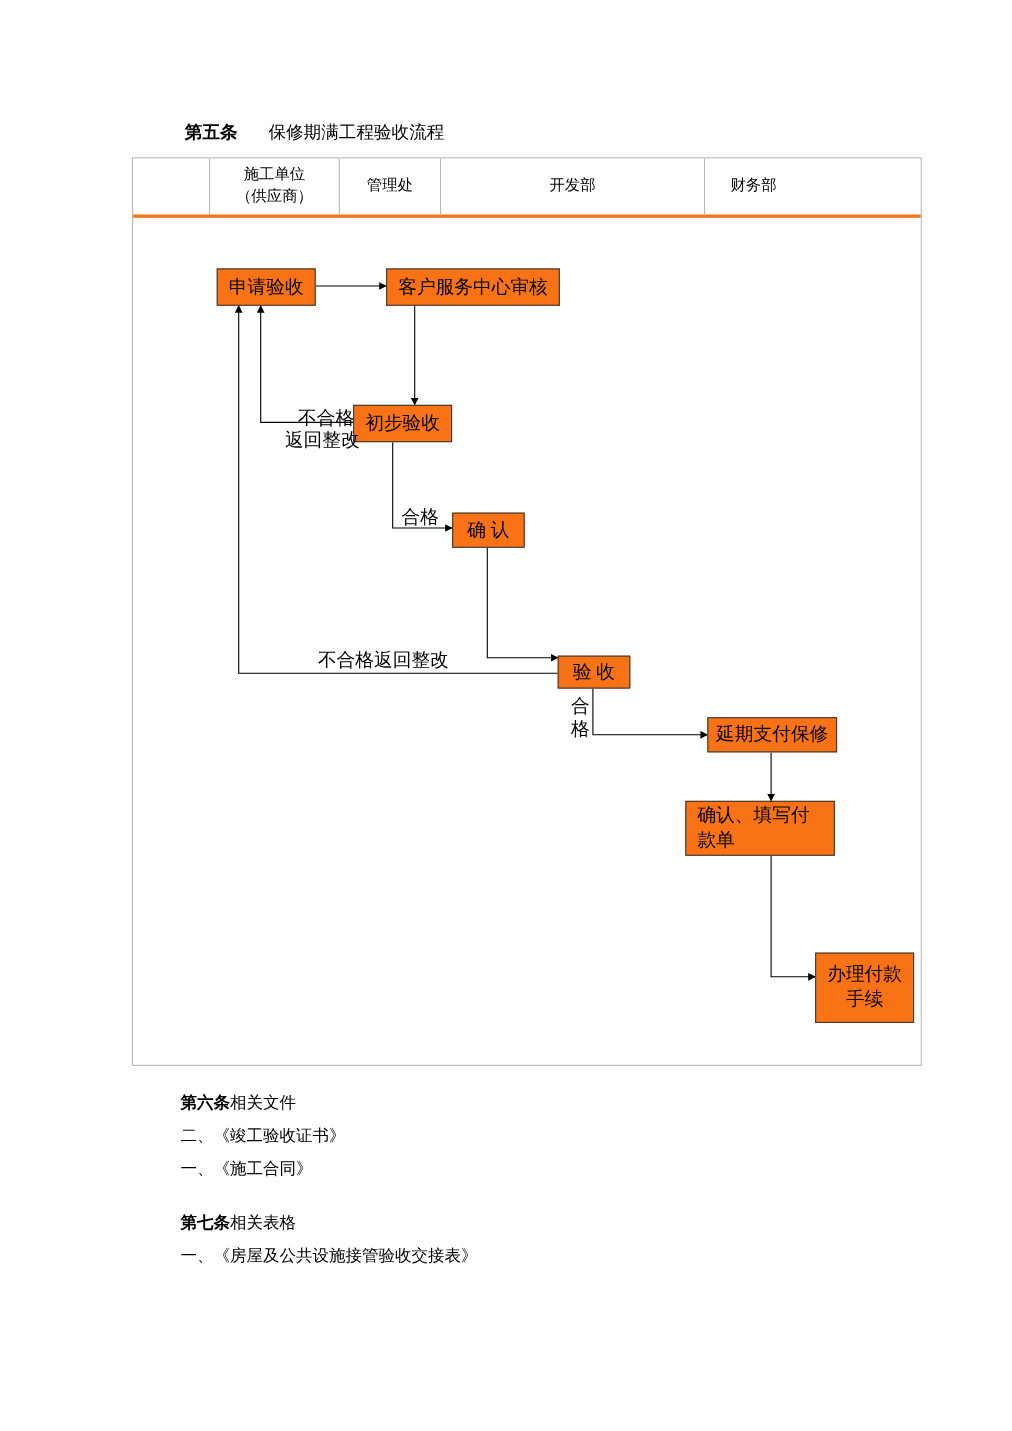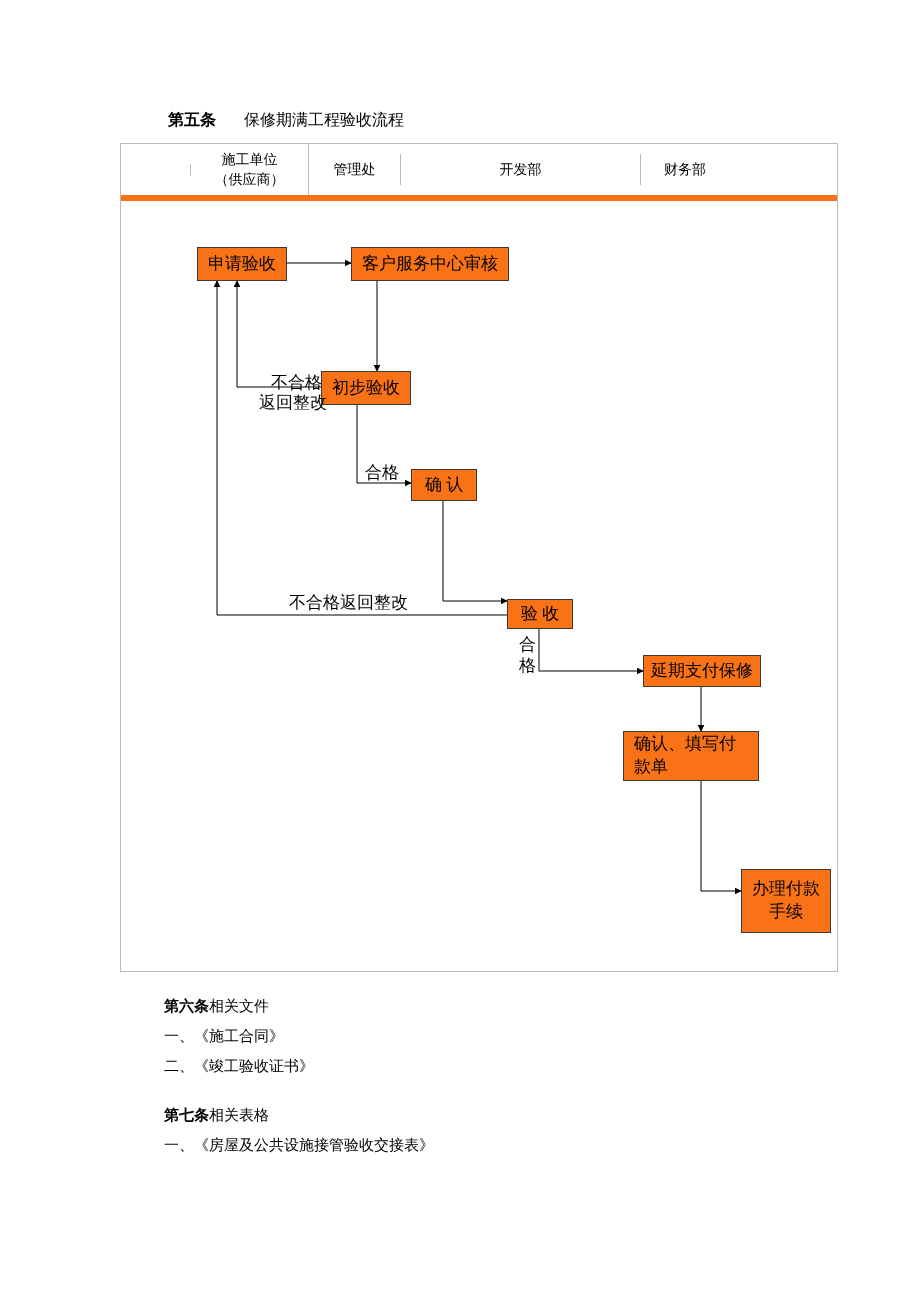--- a/index.html
+++ b/index.html
@@ -23,22 +23,21 @@
   .flow-wrap {
     margin: 0 0 0 120px;
     width: 716px;
     border: 1px solid #b9b9b9;
     border-top: none;
     position: relative;
   }
   .swim-head {
     display: flex;
     border-top: 1px solid #b9b9b9;
-    border-bottom: 6px solid #f97316;
-    align-items: center;
+    border-bottom: 3px solid #f97316;
   }
   .swim-head .col {
     border-right: 1px solid #b9b9b9;
     text-align: center;
     font-size: 14px;
     display: flex;
     align-items: center;
     justify-content: center;
     line-height: 1.4;
     padding: 6px 0;
@@ -149,22 +148,22 @@
       <span class="lbl" style="left:244px; top:262px;">合格</span>
       <span class="lbl" style="left:168px; top:392px;">不合格返回整改</span>
       <span class="lbl" style="left:398px; top:434px; width:16px; white-space:normal;">合格</span>
     </div>
   </div>
 
   <div class="body-text">
     <div class="sec-head">
       <b>第六条</b><span>相关文件</span>
     </div>
+    <div>二、《竣工验收证书》</div>
     <div>一、《施工合同》</div>
-    <div>二、《竣工验收证书》</div>
 
     <div class="sec-head">
       <b>第七条</b><span>相关表格</span>
     </div>
     <div>一、《房屋及公共设施接管验收交接表》</div>
   </div>
 
 </div>
 
 </body></html>

